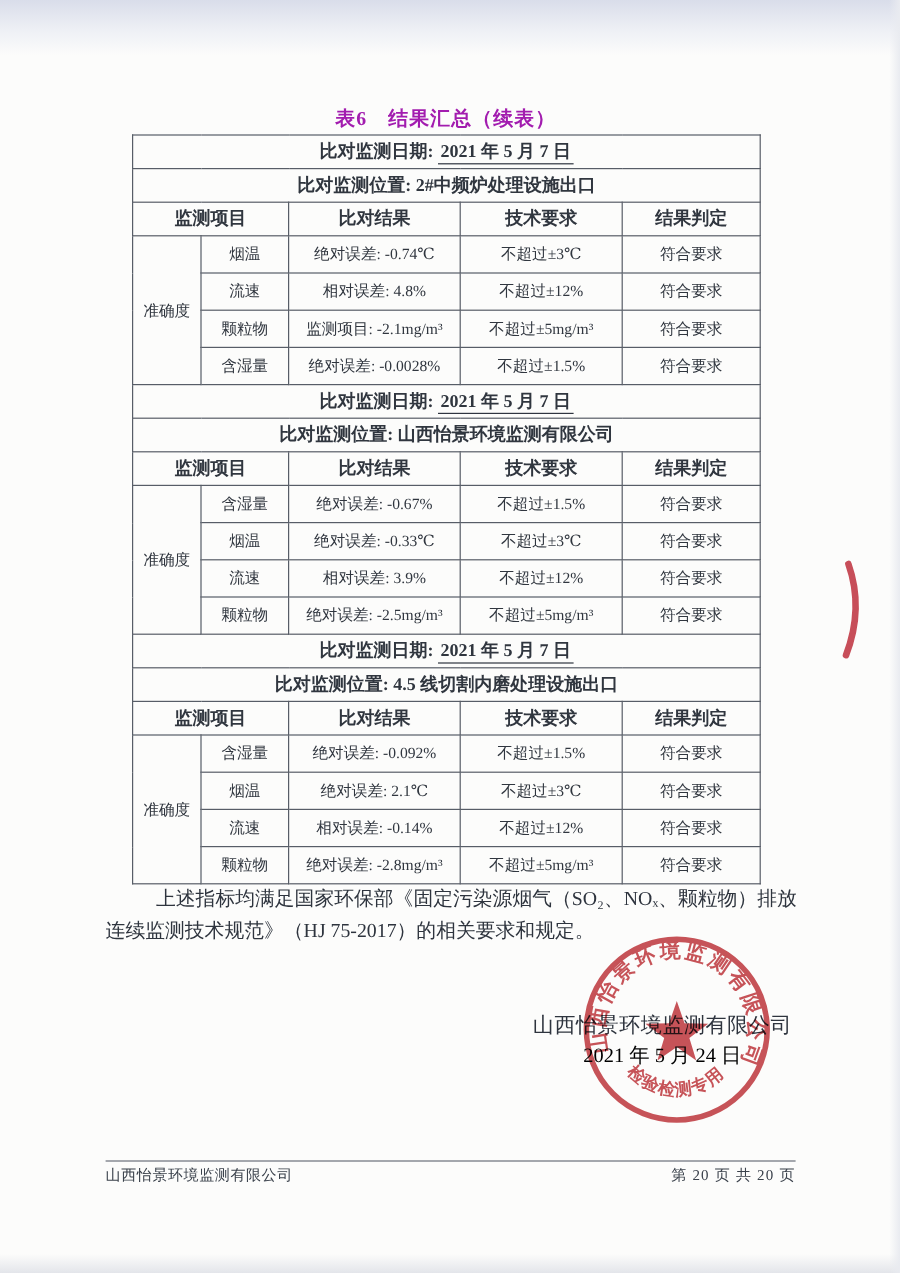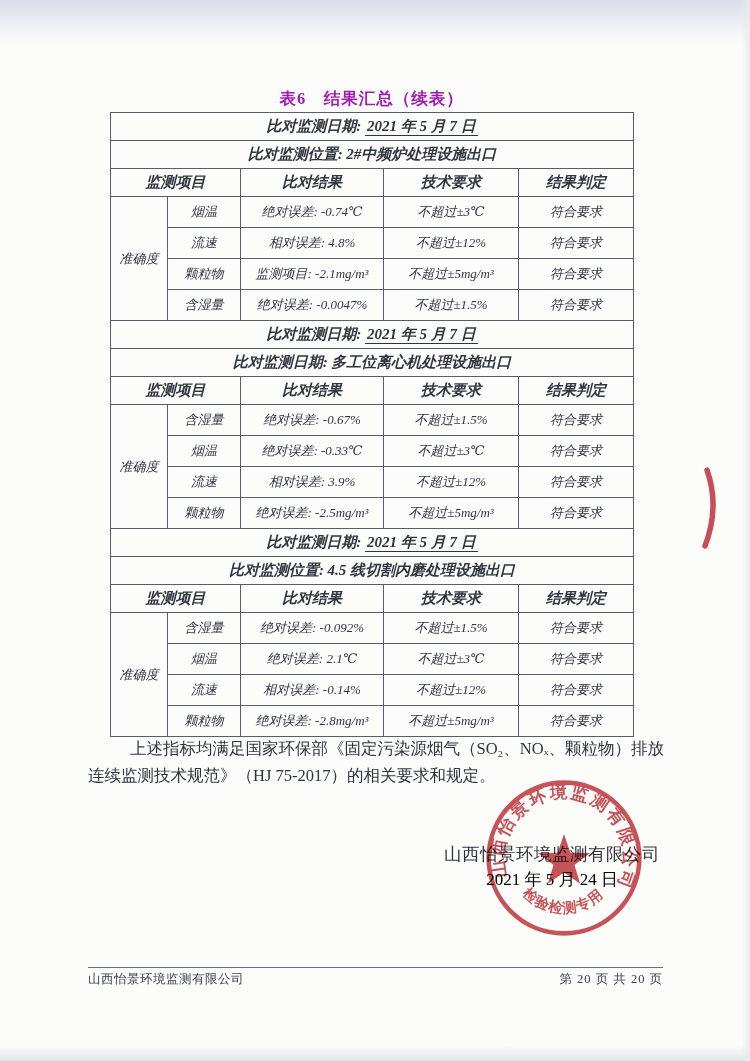--- a/index.html
+++ b/index.html
@@ -20,21 +20,21 @@
                  background: linear-gradient(to right, rgba(252,252,251,0), #e9ebf0); }
 
   .doc-title {
     position:absolute; top:88px; left:110px; width:523px;
     text-align:center; font-size:16.5px; font-weight:bold;
     letter-spacing:1px; color:#a21caf;
   }
 
   table.results {
     position:absolute; top:112px; left:110px;
-    width:523px; border-collapse:collapse; table-layout:fixed;font-style:italic;
+    width:523px; border-collapse:collapse; table-layout:fixed;
   }
   table.results td {
     border:1px solid #575d67; text-align:center; vertical-align:middle;
     padding:0 2px; overflow:hidden; white-space:nowrap;
   }
   tr.r-date td, tr.r-loc td { height:27px; font-size:15px; font-weight:bold; }
   tr.r-head td { height:27px; font-size:15px; font-weight:bold; }
   tr.r-data td { height:30px; font-size:13px; font-weight:normal; }
   td.group-cell { font-size:14px; }
   .date-underline { border-bottom:1px solid #2f3540; padding:0 2px 1px 2px; }
@@ -107,30 +107,30 @@
         <td>符合要求</td>
       </tr>
       <tr class="r-data">
         <td>颗粒物</td>
         <td>监测项目: -2.1mg/m³</td>
         <td>不超过±5mg/m³</td>
         <td>符合要求</td>
       </tr>
       <tr class="r-data">
         <td>含湿量</td>
-        <td>绝对误差: -0.0047%</td>
+        <td>绝对误差: -0.0028%</td>
         <td>不超过±1.5%</td>
         <td>符合要求</td>
       </tr>
 
       <tr class="r-date">
         <td colspan="5"><span>比对监测日期: </span><span class="date-underline">2021 年 5 月 7 日</span></td>
       </tr>
       <tr class="r-loc">
-        <td colspan="5">比对监测日期: 多工位离心机处理设施出口</td>
+        <td colspan="5">比对监测位置: 山西怡景环境监测有限公司</td>
       </tr>
       <tr class="r-head">
         <td colspan="2">监测项目</td>
         <td>比对结果</td>
         <td>技术要求</td>
         <td>结果判定</td>
       </tr>
       <tr class="r-data">
         <td rowspan="4" class="group-cell">准确度</td>
         <td>含湿量</td>

